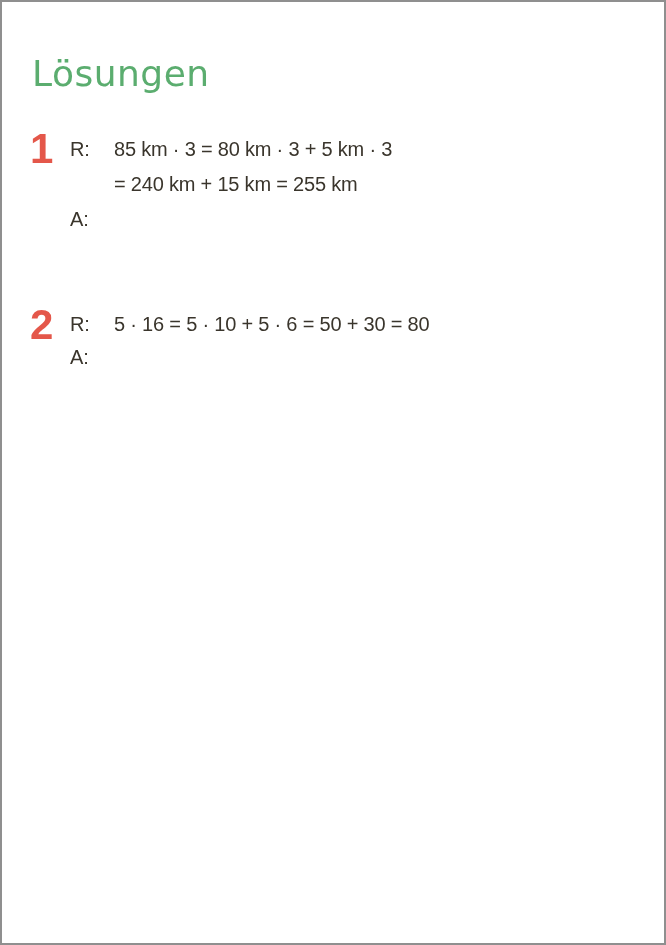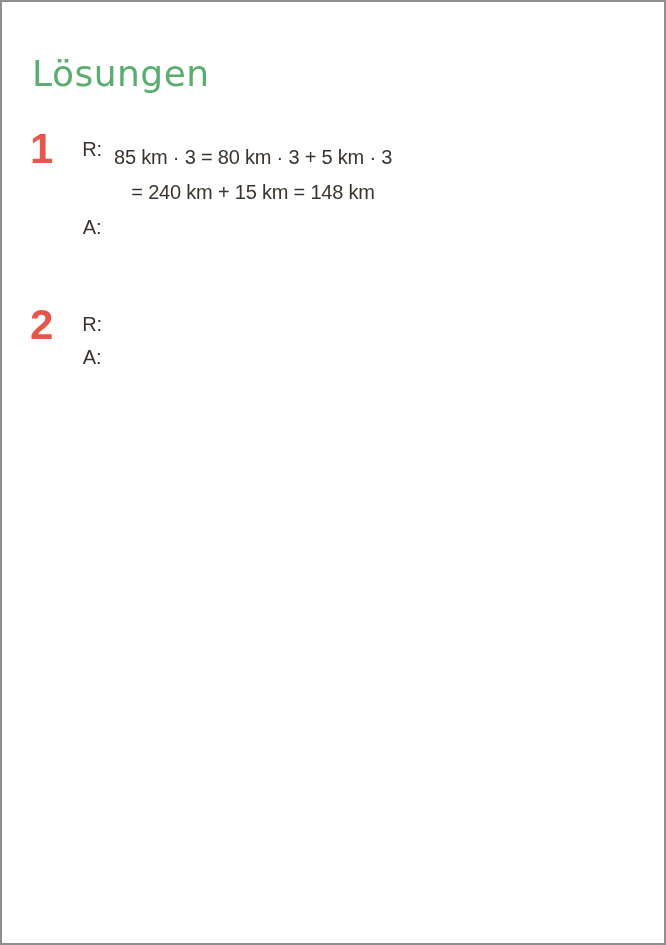--- a/index.html
+++ b/index.html
@@ -9,21 +9,20 @@
     background: #ffffff;
     font-family: "Liberation Sans", sans-serif;
   }
   .page {
     position: relative;
     width: 666px;
     height: 945px;
     background: #ffffff;
     border: 2px solid var(--border, #8f8f8f);
     overflow: hidden;
-    text-align: center;
   }
   .title {
     position: absolute;
     left: 30px;
     top: 50px;
     font-family: "DejaVu Sans", sans-serif;
     font-size: 36px;
     font-weight: 500;
     letter-spacing: 0.5px;
     color: var(--title-green, #5BAD6F);
@@ -48,51 +47,54 @@
     line-height: 1.0;
     color: var(--number-red, #E4574A);
     letter-spacing: -1px;
   }
   .steps { margin-left: 40px; }
   .step { display: flex; align-items: flex-start; }
   .step-label {
     flex: 0 0 44px;
     width: 44px;
   }
-  .step-lines { flex: 1 1 auto; white-space: nowrap; margin-top: 8px; }
+  .step-lines { flex: 1 1 auto; white-space: nowrap; }
   .line, .step-label { letter-spacing: -0.2px; }
 </style>
 </head>
 <body>
 
 <div class="page">
 
   <h1 class="title">Lösungen</h1>
 
   <section class="solution solution-1">
     <div class="sol-number">1</div>
     <div class="steps">
       <div class="step">
         <span class="step-label line">R:</span>
         <div class="step-lines">
           <div class="line">85 km · 3 = 80 km · 3 + 5 km · 3</div>
-          <div class="line">= 240 km + 15 km = 148 km</div>
+          <div class="line">= 240 km + 15 km = 255 km</div>
         </div>
       </div>
       <div class="step">
         <span class="step-label line">A:</span>
       </div>
     </div>
   </section>
 
   <section class="solution solution-2">
     <div class="sol-number">2</div>
     <div class="steps">
       <div class="step">
         <span class="step-label line">R:</span>
+        <div class="step-lines">
+          <div class="line">5 · 16 = 5 · 10 + 5 · 6 = 50 + 30 = 80</div>
+        </div>
       </div>
       <div class="step">
         <span class="step-label line">A:</span>
       </div>
     </div>
   </section>
 
 </div>
 
 </body></html>

